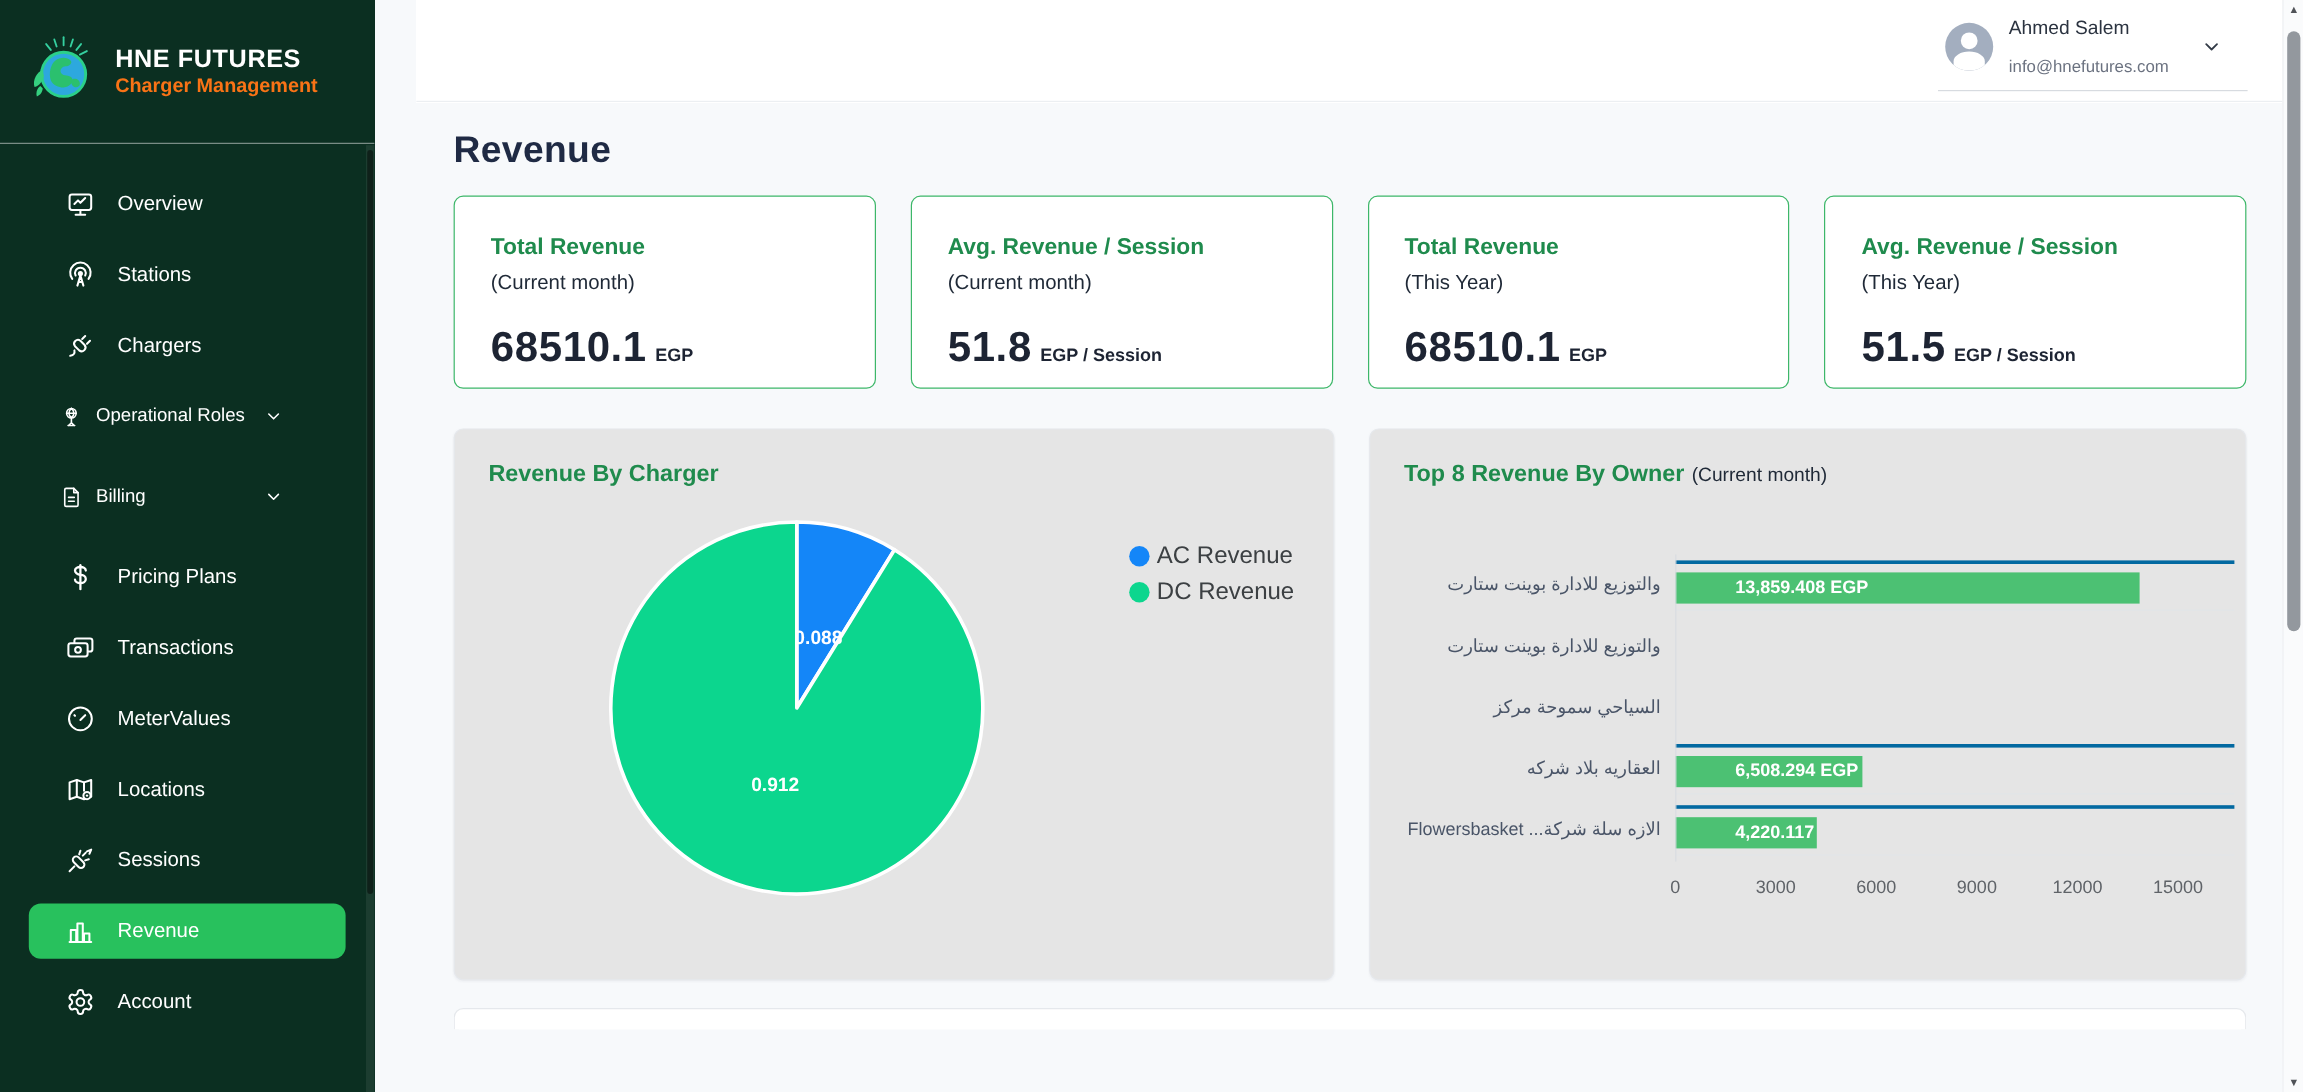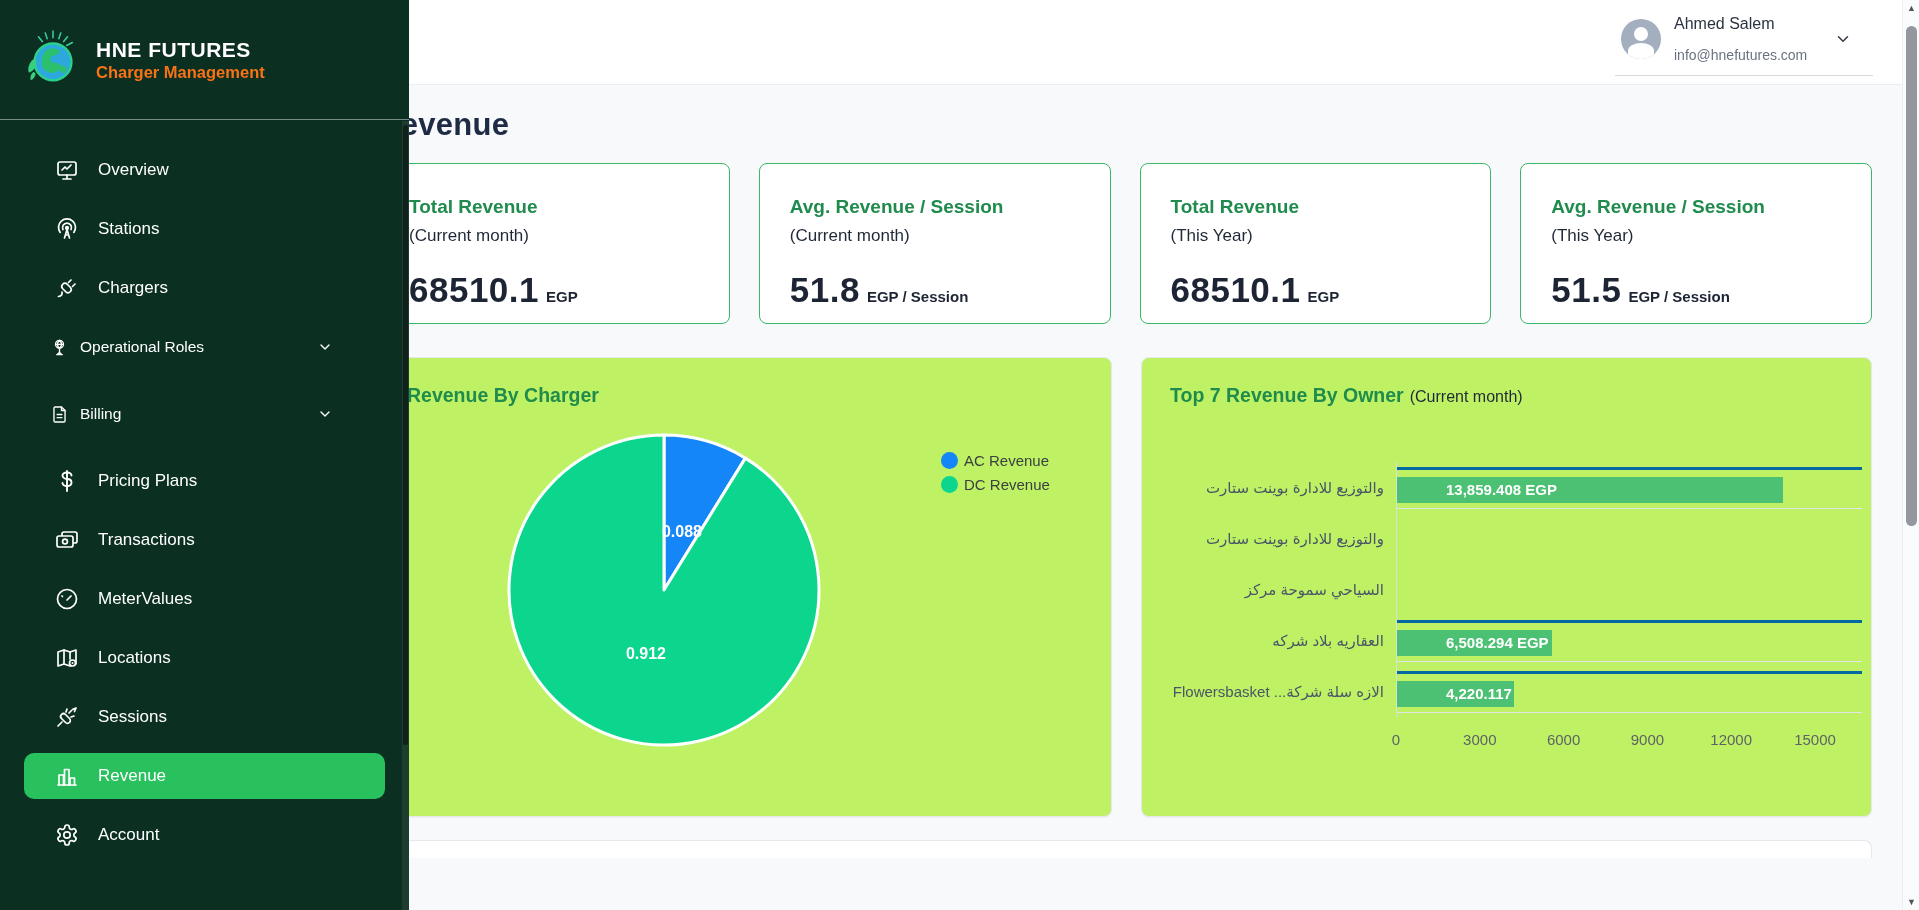--- a/index.html
+++ b/index.html
@@ -1,20 +1,20 @@
 <!DOCTYPE html>
 <html><head>
 <meta charset="utf-8">
 <style>
   * { margin:0; padding:0; box-sizing:border-box; }
   html,body { width:1919px; height:910px; overflow:hidden;
     font-family:"Liberation Sans","DejaVu Sans",sans-serif; background:#F7F9FB; }
 
   
-  .sidebar { position:fixed; left:0; top:0; width:409px; height:910px;
+  .sidebar { position:fixed; left:0; top:0; width:312px; height:910px;
     background:#0B2F21; color:#fff; z-index:5; }
   .brand { height:120px; display:flex; align-items:center; padding:0 20px 0 22px;
     border-bottom:1px solid rgba(255,255,255,.45); }
   .brand-logo { width:62px; height:62px; margin-right:12px; flex:none; }
   .brand-name { font-size:21px; font-weight:800; letter-spacing:.5px; line-height:1.25; }
   .brand-sub  { font-size:16.5px; font-weight:700; color:#f97316; }
   .nav { padding-top:27px; }
   .nav-item { height:46px; margin:0 24px 13px 24px; display:flex; align-items:center;
     padding-left:31px; border-radius:10px; cursor:pointer; position:relative; }
   .nav-item .nav-icon { width:24px; height:24px; margin-right:19px; flex:none;
@@ -55,35 +55,35 @@
   .stats { margin-top:20px; display:grid; grid-template-columns:repeat(4,1fr); gap:29px; }
   .stat-card { background:#fff; border:1px solid #3DB769; border-radius:8px;
     height:161px; padding:32px 30px; }
   .stat-title { font-size:19px; font-weight:700; color:#1F8B4D; }
   .stat-period { font-size:17px; color:#1F2937; margin-top:8px; }
   .stat-valrow { margin-top:24px; display:flex; align-items:baseline; }
   .stat-value { font-size:35px; font-weight:800; color:#1D2433; letter-spacing:.5px; }
   .stat-unit { font-size:15px; font-weight:700; color:#1D2433; margin-left:7px; }
 
   .charts { margin-top:33px; display:grid; grid-template-columns:734px 1fr; gap:29px; }
-  .chart-card { background:#bef264; border:1px solid #E5E8EC; border-radius:8px;
+  .chart-card { background:#e5e5e5; border:1px solid #E5E8EC; border-radius:8px;
     height:460px; position:relative; box-shadow:0 1px 2px rgba(16,24,40,.04); }
   .chart-title { position:absolute; left:28px; top:26px; font-size:19.5px;
     font-weight:700; color:#1F8B4D; }
   .chart-title .tsub { font-size:16px; font-weight:400; color:#1F2937; margin-left:6px; }
 
   
   .pie-wrap { position:absolute; left:125px; top:72px; width:320px; height:320px; }
   .pie-wrap svg text { fill:#fff; font-weight:700; font-size:16px;
     font-family:"Liberation Sans","DejaVu Sans",sans-serif; }
   .legend { position:absolute; left:562px; top:94px; display:flex;
     flex-direction:column; gap:7px; }
   .legend-item { display:flex; align-items:center; gap:6px; cursor:pointer; }
   .legend-dot { width:17px; height:17px; border-radius:50%; flex:none; }
-  .legend-label { font-size:15px; color:#3C4043; }
+  .legend-label { font-size:20px; color:#3C4043; }
 
   
   .plot { position:absolute; inset:0; }
   .bar-cat { position:absolute; left:0; width:242px; text-align:right; direction:rtl;
     font-size:15px; color:#4A5568; line-height:20px; white-space:nowrap; overflow:hidden; }
   .band { position:absolute; left:254px; width:466px; height:42px;
     border-top:3px solid #0369a1; border-bottom:1px solid #E2E5E8; }
   .bar-fill { position:relative; margin-top:7px; height:26px; background:#4CC173;
     overflow:hidden; cursor:pointer; }
   .bar-val { position:absolute; left:50px; top:0; line-height:26px; font-size:15px;
@@ -361,21 +361,21 @@
         </div>
         <div class="legend-item">
           <span class="legend-dot" id="dot-dc" style="background: rgb(12, 214, 142);"></span>
           <span class="legend-label">DC Revenue</span>
         </div>
       </div>
     </div>
 
     <div class="chart-card">
       <div class="chart-title">
-        <span>Top 7 Revenue By Owner</span><span class="tsub">(Current month)</span>
+        <span>Top 8 Revenue By Owner</span><span class="tsub">(Current month)</span>
       </div>
 
       <div class="plot">
         <div class="bar-cat" style="top:120px">والتوزيع للادارة بوينت ستارت</div>
         <div class="bar-cat" style="top:171px">والتوزيع للادارة بوينت ستارت</div>
         <div class="bar-cat" style="top:222px">السياحي سموحة مركز</div>
         <div class="bar-cat" style="top:273px">العقاريه بلاد شركه</div>
         <div class="bar-cat" style="top:324px">الازه سلة شركة... Flowersbasket</div>
 
         <div class="band" style="top:109px">

